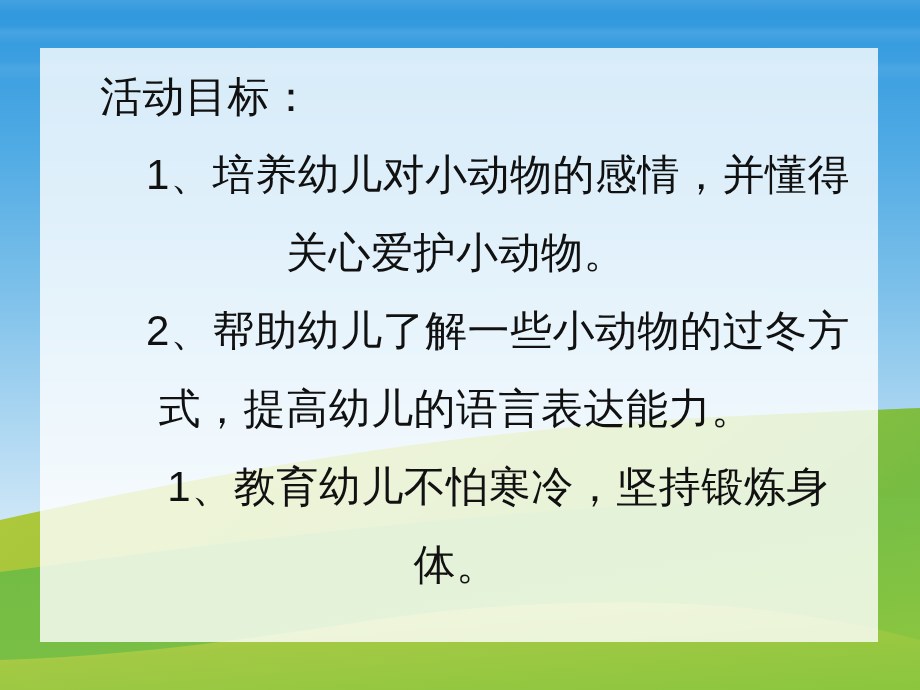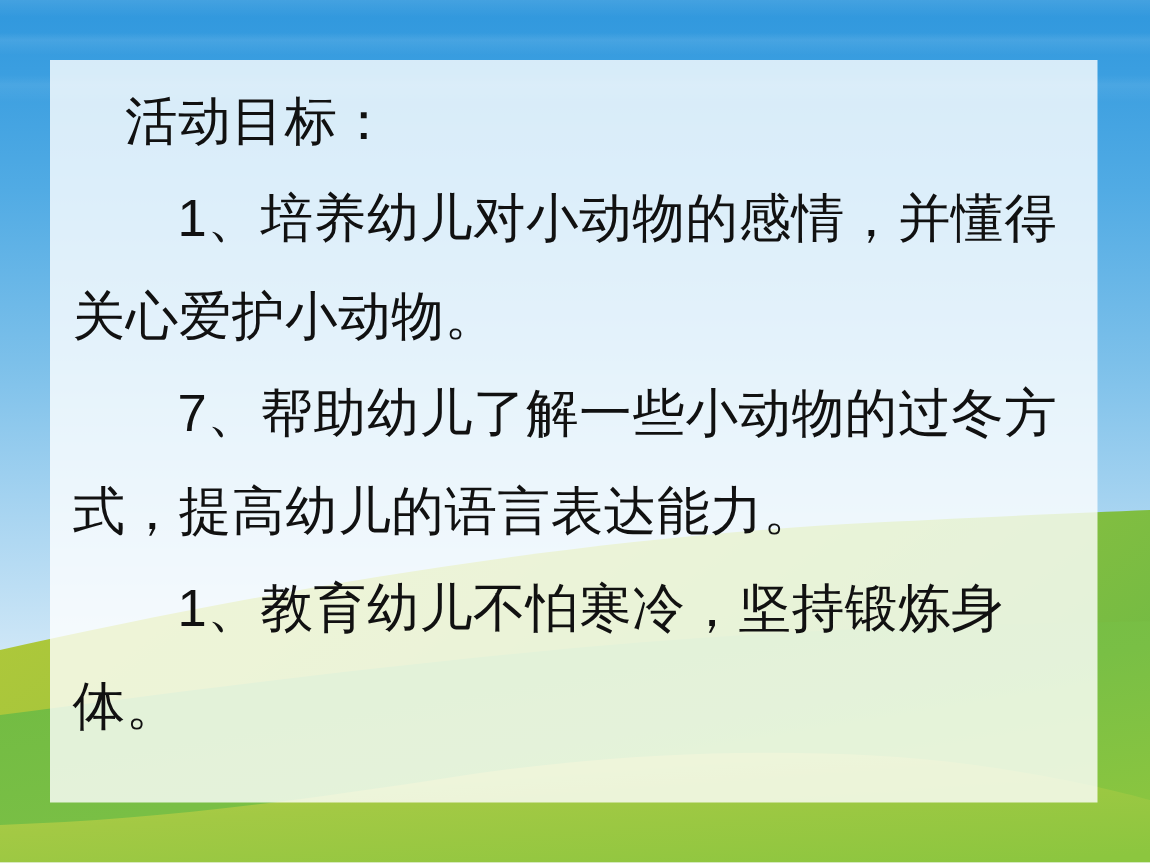--- a/index.html
+++ b/index.html
@@ -72,20 +72,21 @@
     white-space: pre-wrap;
     margin: 0;
     font-weight: 400;
   }
   .para.heading {
     margin-left: 48px;
   }
   .para.body {
     margin-left: 6px;
     text-indent: 84px;
+    text-align: center;
   }
 </style>
 </head>
 <body>
 
 <div id="slide">
 
   <div class="sky"></div>
   <div class="sky-streaks"></div>
 
@@ -113,17 +114,17 @@
 
       <path d="M0,212 C200,186 470,150 720,142 C810,139 870,138 920,137 L920,330 L0,330 Z" fill="url(#gMid)"></path>
 
       <path d="M0,300 C120,296 230,282 360,262 C500,240 660,236 780,252 C850,262 890,272 920,280 L920,330 L0,330 Z" fill="url(#gFront)"></path>
     </svg>
   </div>
 
   <div class="panel">
     <p class="para heading">活动目标：</p>
     <p class="para body">1、培养幼儿对小动物的感情，并懂得关心爱护小动物。</p>
-    <p class="para body">7、帮助幼儿了解一些小动物的过冬方式，提高幼儿的语言表达能力。</p>
+    <p class="para body">2、帮助幼儿了解一些小动物的过冬方式，提高幼儿的语言表达能力。</p>
     <p class="para body">1、教育幼儿不怕寒冷，坚持锻炼身体。</p>
   </div>
 
 </div>
 
 </body></html>

